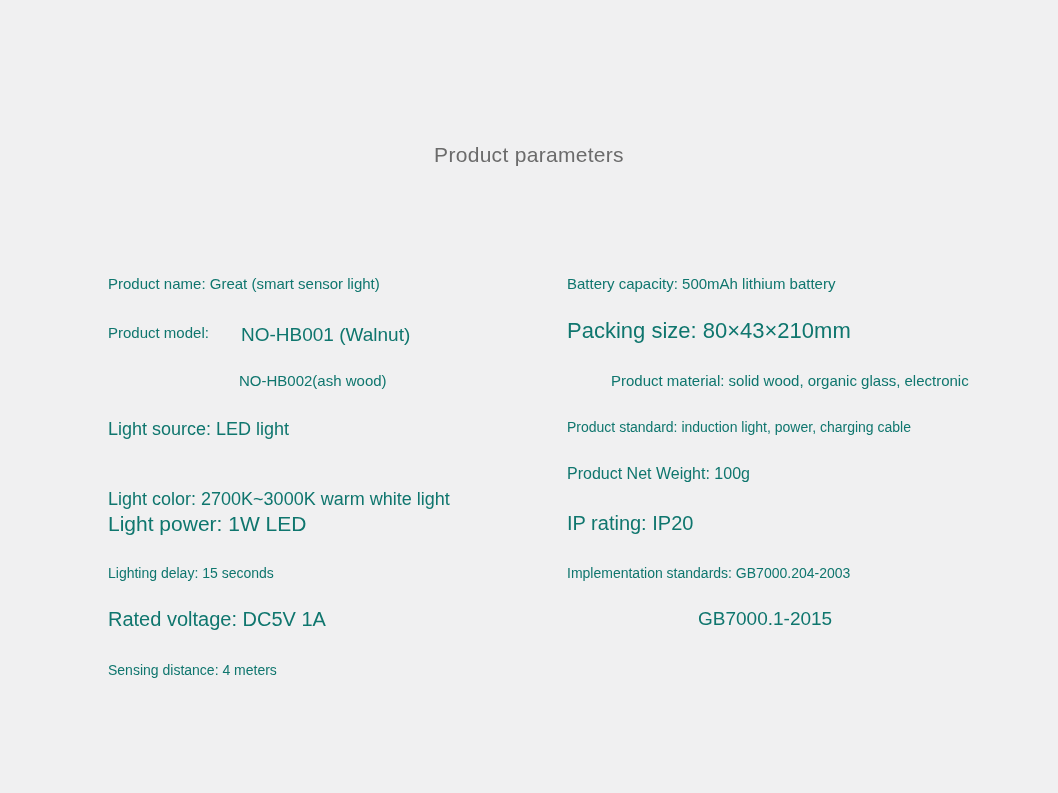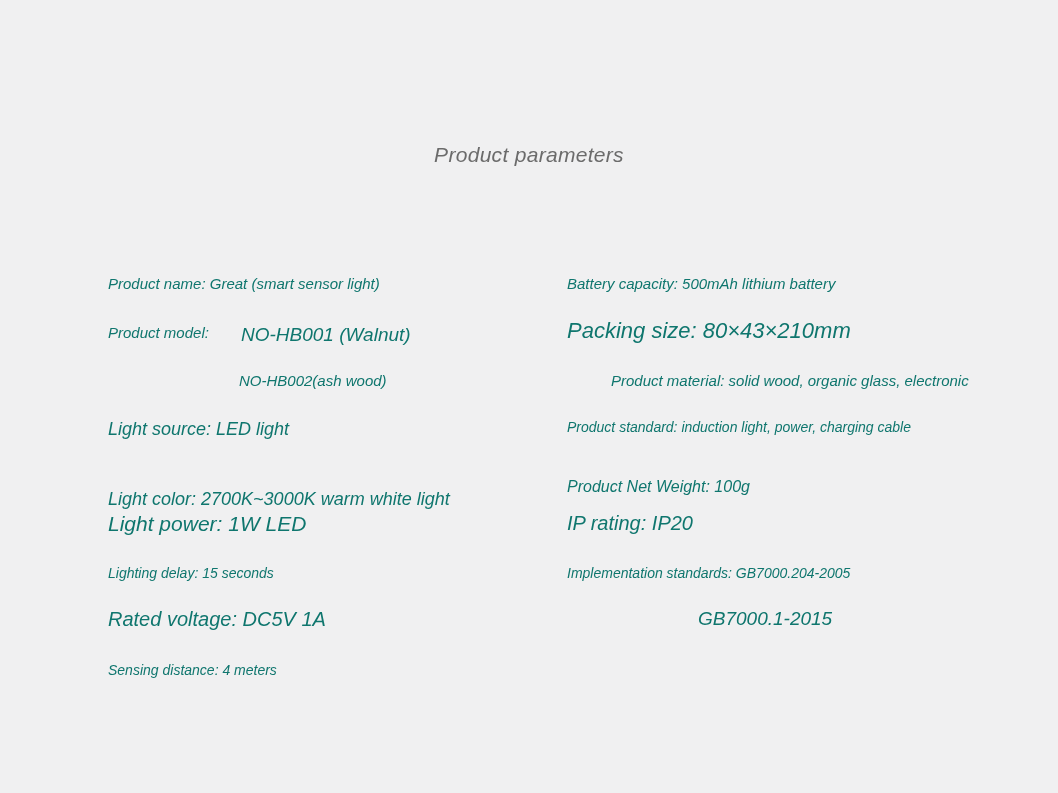--- a/index.html
+++ b/index.html
@@ -11,21 +11,20 @@
     height: 793px;
     background: #f0f0f1;
     font-family: "Liberation Sans", sans-serif;
     color: #5d5d5d;
     overflow: hidden;
   }
   .page {
     position: relative;
     width: 1058px;
     height: 589px;
-    font-style: italic;
   }
   .title {
     position: absolute;
     top: 143px;
     left: 0;
     width: 1058px;
     text-align: center;
     font-size: 21px;
     color: #6b6b6b;
     letter-spacing: 0.3px;
@@ -60,21 +59,21 @@
   .l5 { top: 250px; font-size: 21px; }
   .l6 { top: 303px; font-size: 14px; }
   .l7 { top: 346px; font-size: 20px; }
   .l8 { top: 400px; font-size: 14px; }
 
   
   .r0 { top: 13px;  font-size: 15px; }
   .r1 { top: 56px;  font-size: 22px; }
   .r2 { top: 110px; font-size: 15px; margin-left: 44px; }
   .r3 { top: 157px; font-size: 14px; }
-  .r4 { top: 216px; font-size: 16px; }
+  .r4 { top: 203px; font-size: 16px; }
   .r5 { top: 250px; font-size: 20px; }
   .r6 { top: 303px; font-size: 14px; }
   .r7 { top: 346px; font-size: 19px; left: 131px; }
 </style>
 </head>
 <body>
 
 <div class="page">
 
   <div class="title">Product parameters</div>
@@ -92,17 +91,17 @@
     <div class="row l8">Sensing distance: 4 meters</div>
   </div>
 
   <div class="col col-right">
     <div class="row r0">Battery capacity: 500mAh lithium battery</div>
     <div class="row r1">Packing size: 80×43×210mm</div>
     <div class="row r2">Product material: solid wood, organic glass, electronic</div>
     <div class="row r3">Product standard: induction light, power, charging cable</div>
     <div class="row r4">Product Net Weight: 100g</div>
     <div class="row r5">IP rating: IP20</div>
-    <div class="row r6">Implementation standards: GB7000.204-2005</div>
+    <div class="row r6">Implementation standards: GB7000.204-2003</div>
     <div class="row r7">GB7000.1-2015</div>
   </div>
 
 </div>
 
 </body></html>

